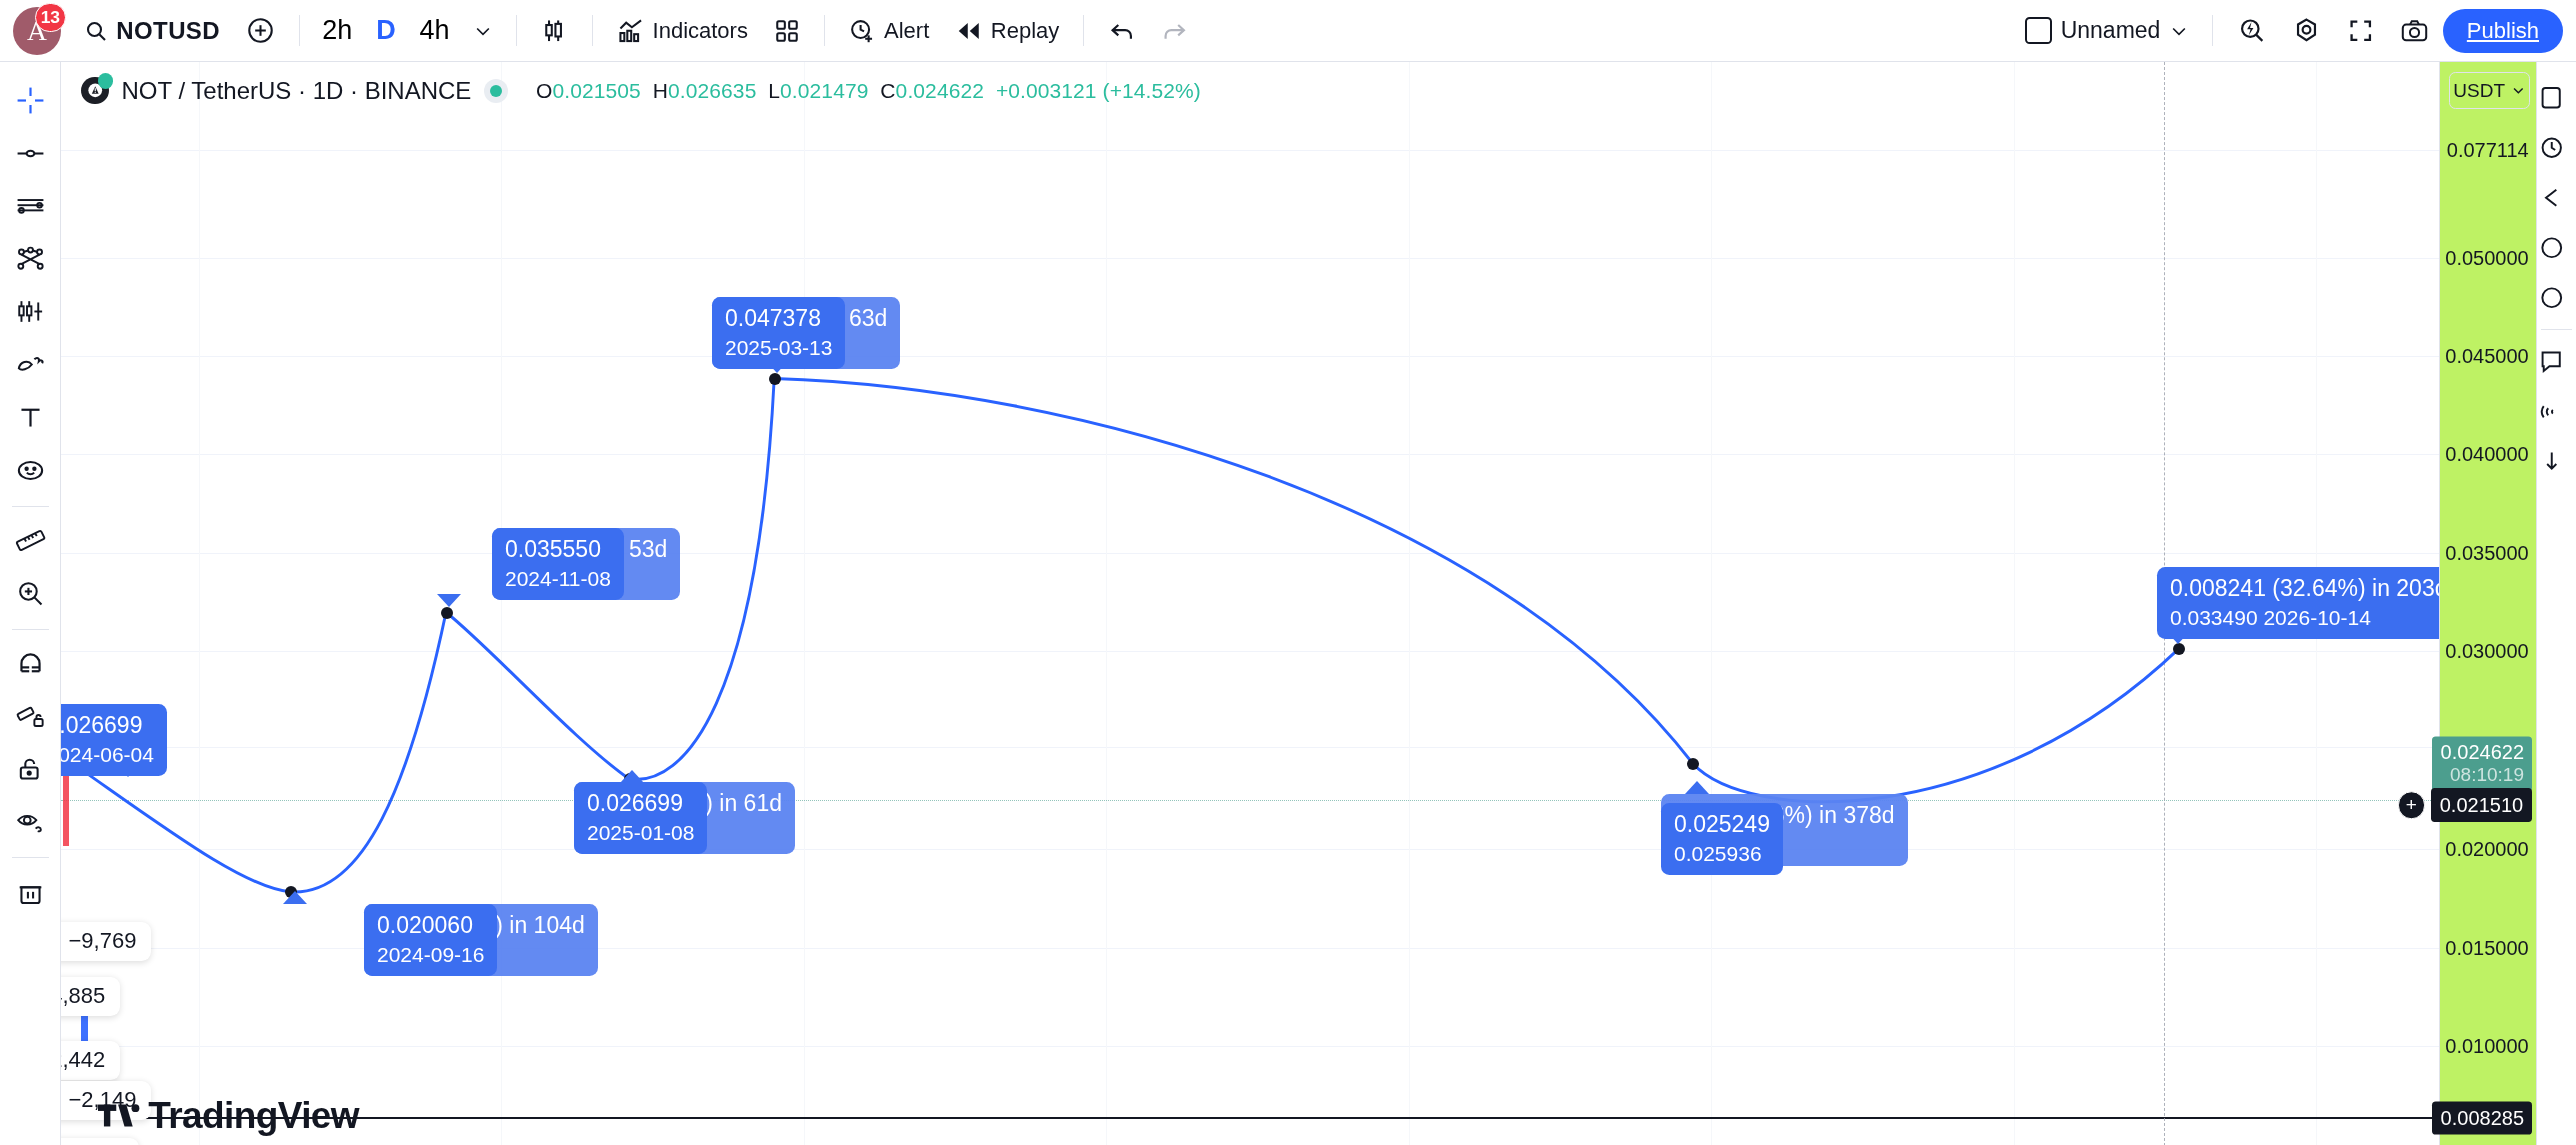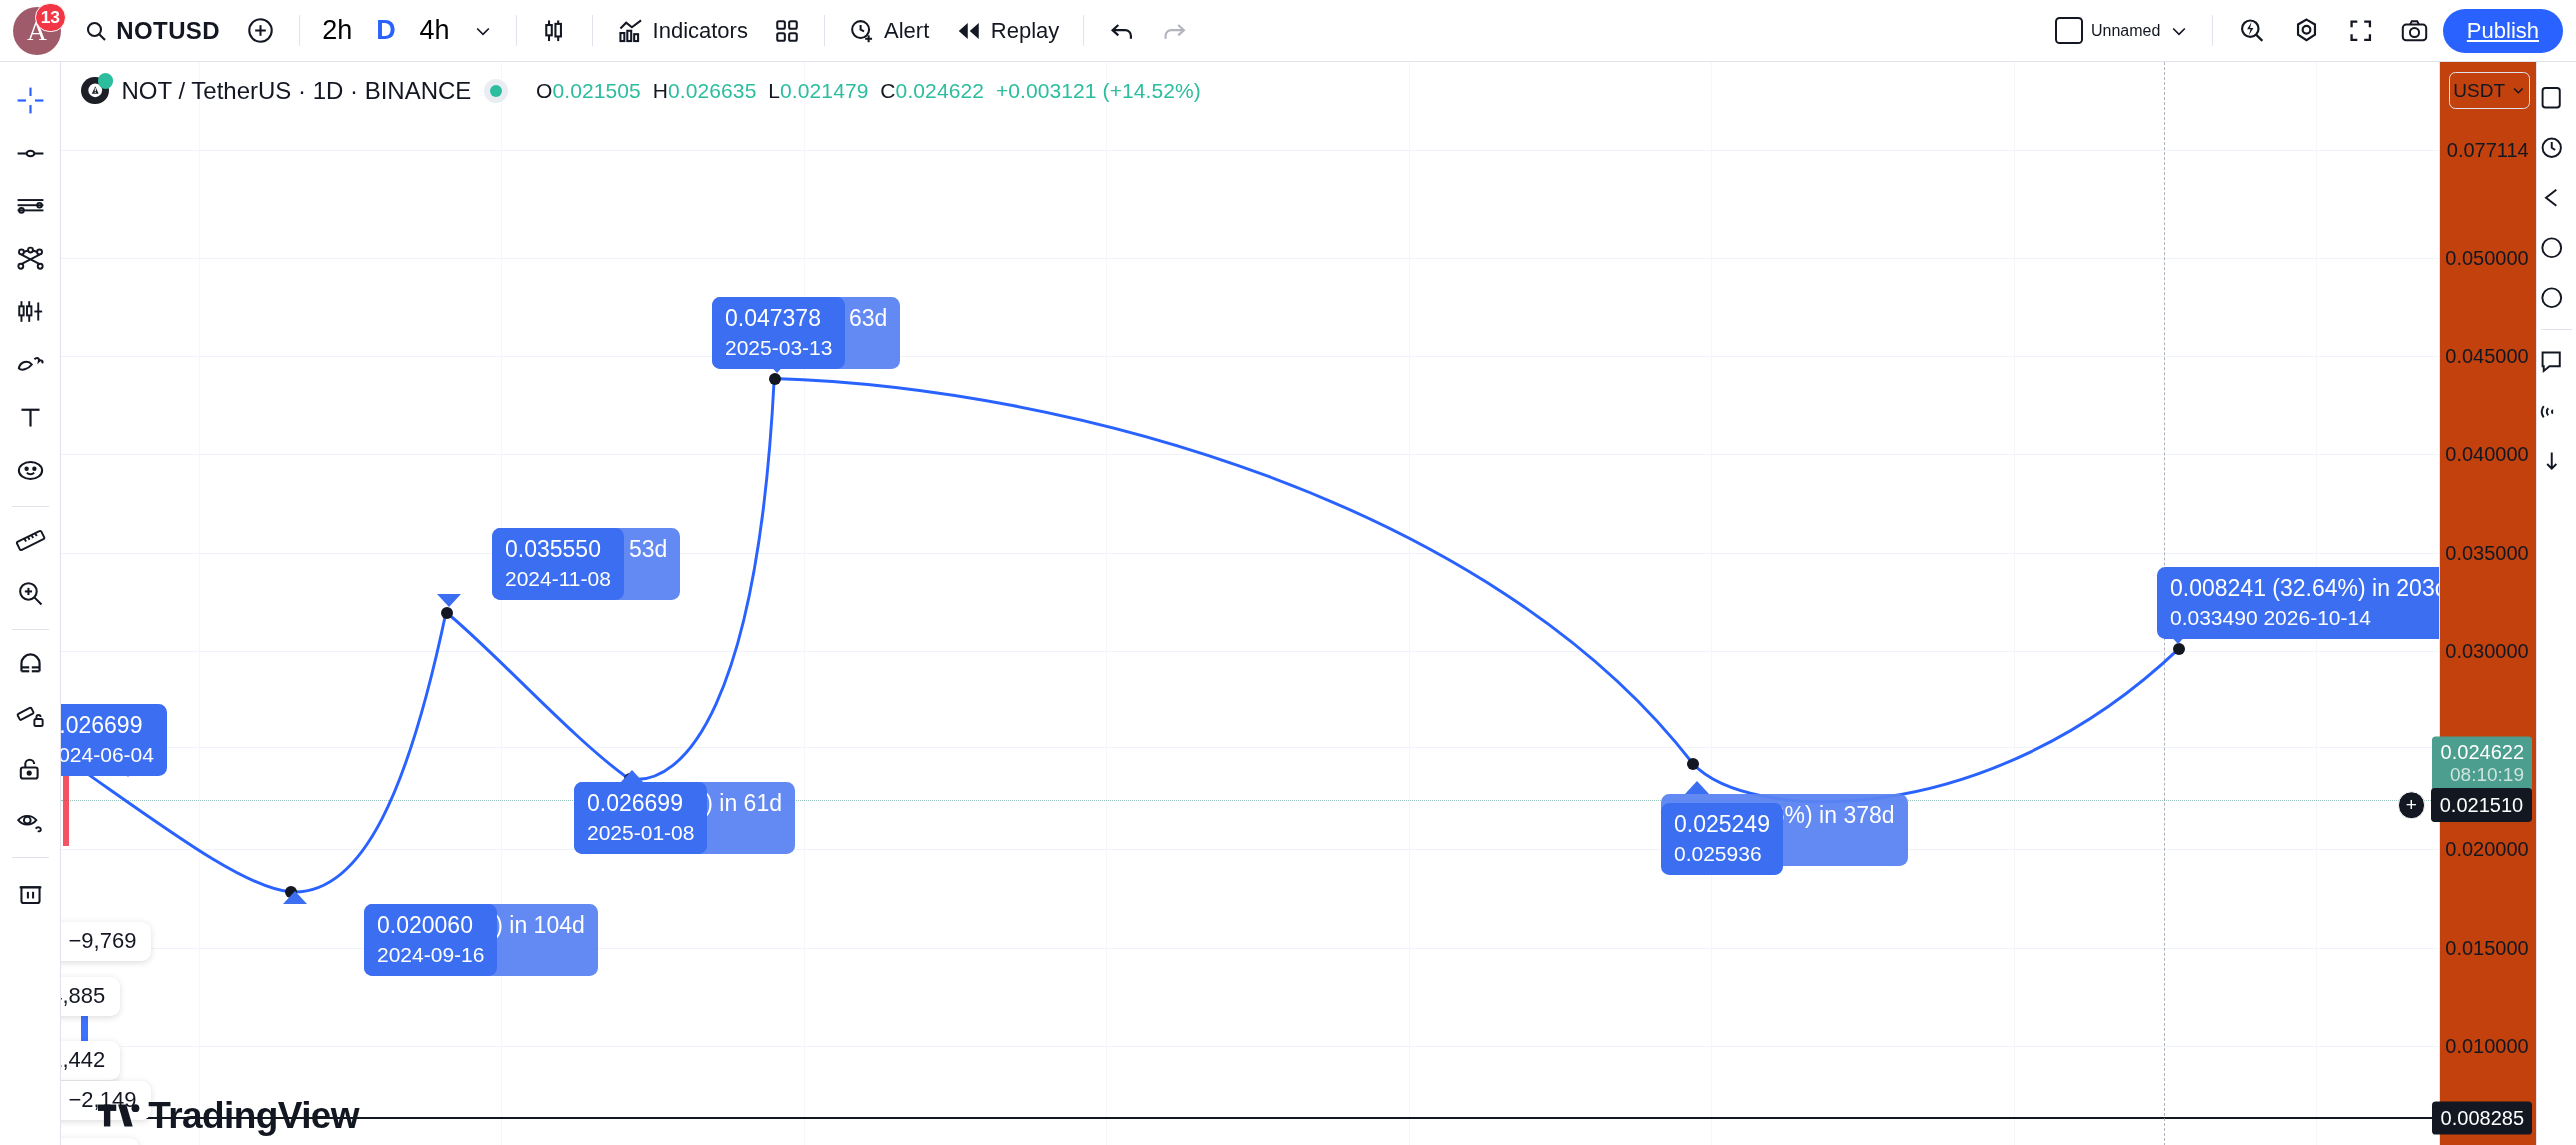--- a/index.html
+++ b/index.html
@@ -42,21 +42,21 @@
   .tf { font-size:27px; padding:0 11px; height:40px; display:flex;
         align-items:center; border-radius:5.5px; cursor:pointer; }
   .tf.active { color:#2962ff; font-weight:600; }
   .pill-publish {
     height:44px; padding:0 24px; border-radius:22px; background:#2962ff;
     color:#fff; font-size:22px; display:flex; align-items:center;
     cursor:pointer; font-weight:500;text-decoration:underline;
   }
   .layout-sq { width:27.5px; height:27.5px; border:2.3px solid #131722; border-radius:4.6px; }
   .spacer { flex:1; }
-  .unnamed-lbl { font-size:16px; color:#131722; }
+  .unnamed-lbl { font-size:23px; color:#131722; }
 
   
   #lefttool {
     position:absolute; left:0; top:62px; width:61px; height:1084px;
     background:#fff; border-right:0.9px solid #e0e3eb;
     display:flex; flex-direction:column; align-items:center; padding-top:13px;
   }
   .ltool { width:51px; height:51px; display:flex; align-items:center;
            justify-content:center; border-radius:6.4px; cursor:pointer; margin-bottom:1.8px; }
   .ltool-div { width:37px; height:0.9px; background:#e0e3eb; margin:8.3px 0; }
@@ -99,21 +99,21 @@
   .bidask {
     border:1.4px solid #f23645; color:#f23645; border-radius:7.3px;
     padding:3.7px 12px; font-size:22px;
   }
   .bidask.ask { border-color:#2962ff; color:#2962ff; }
   .spread { font-size:20px; color:#4a4f58; }
 
   
   #priceaxis {
     position:absolute; left:2378px; top:0; width:97px; height:1084px;
-    background:#c2410c; border-left:0.9px solid #e0e3eb;
+    background:#bef264; border-left:0.9px solid #e0e3eb;
   }
   .pa-tick { position:absolute; right:7.3px; font-size:20px; color:#131722; transform:translateY(-50%); }
   .pa-currency {
     position:absolute; left:9.2px; top:10px; width:81px; height:37px;
     border:0.9px solid #e0e3eb; border-radius:6.4px;
     display:flex; align-items:center; justify-content:center; gap:6.4px;
     font-size:19px; color:#131722; cursor:pointer;
   }
   .pa-badge {
     position:absolute; right:3.7px; border-radius:3.7px; padding:4.6px 8.3px;

